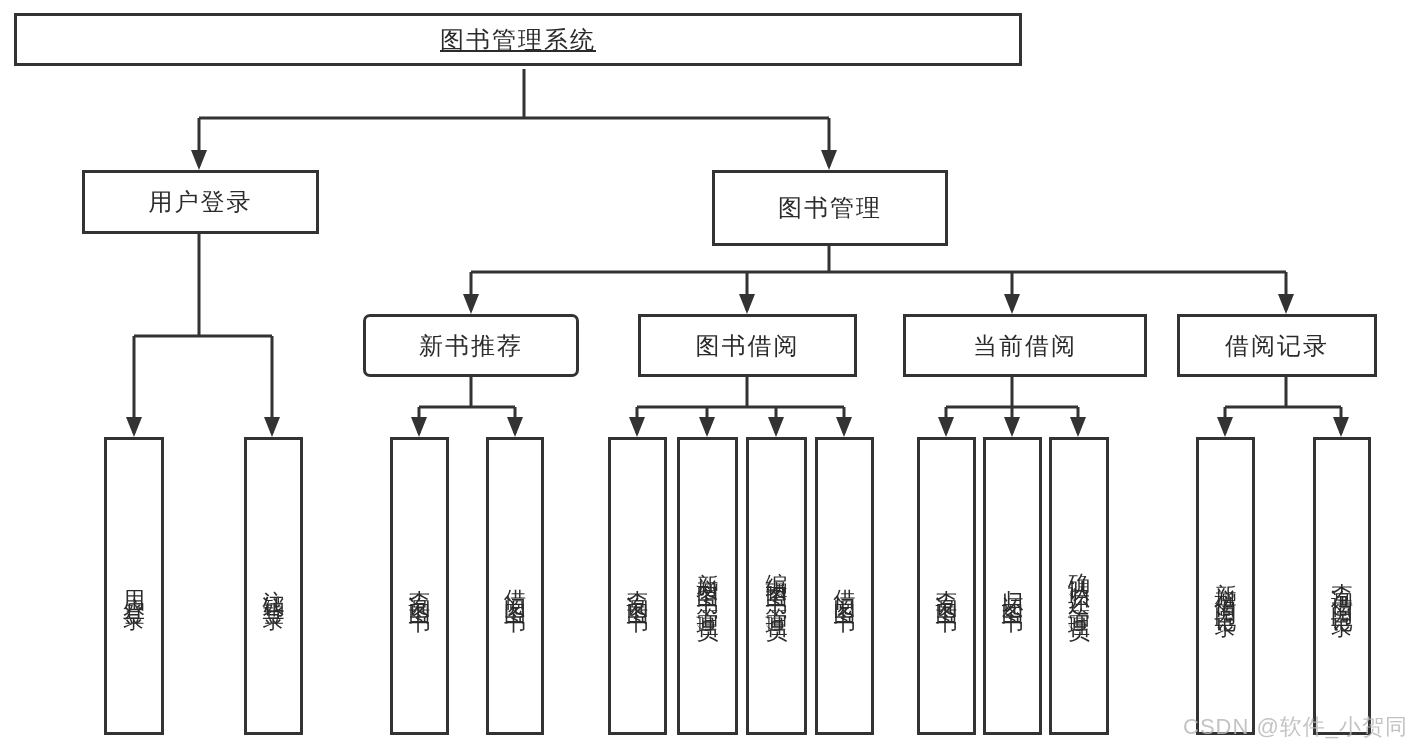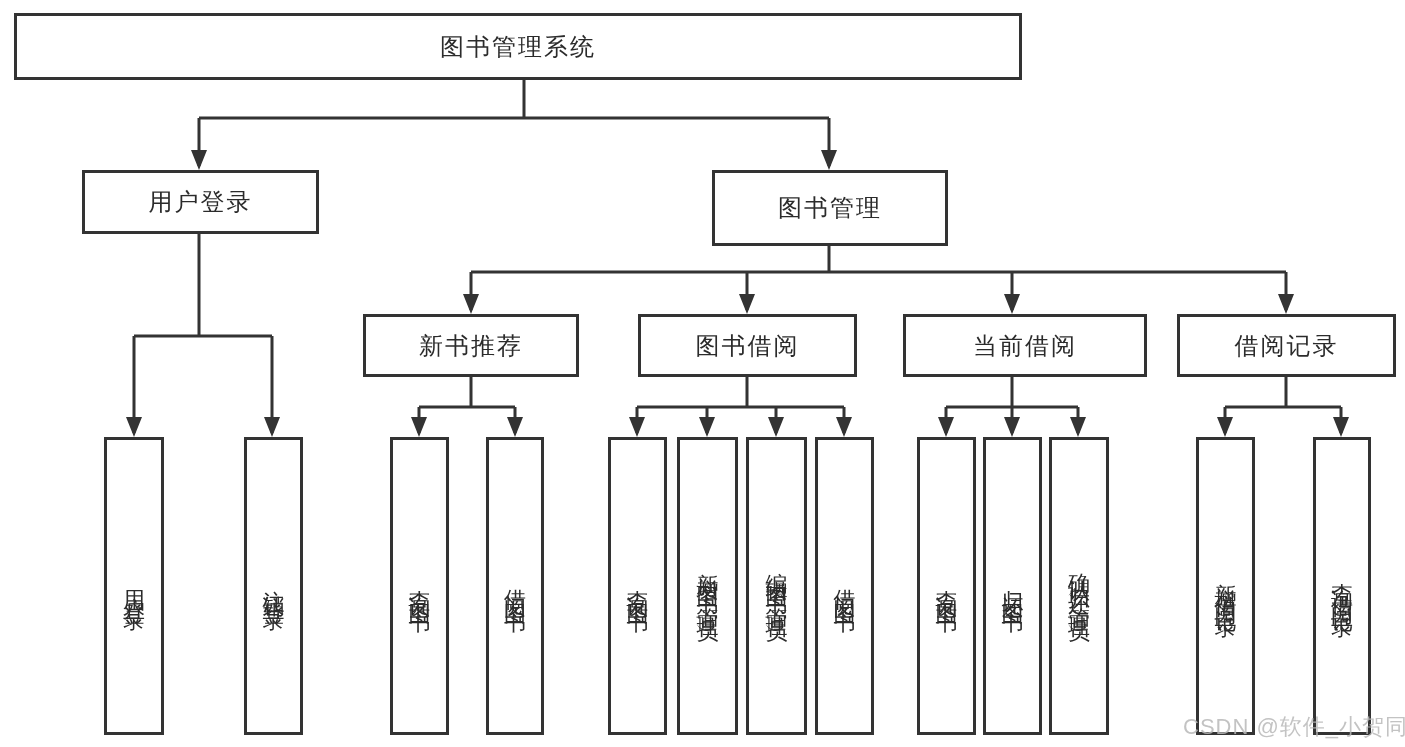--- a/index.html
+++ b/index.html
@@ -84,29 +84,29 @@
              M699 417 L715 417 L707 437 Z
              M768 417 L784 417 L776 437 Z
              M836 417 L852 417 L844 437 Z
              M938 417 L954 417 L946 437 Z
              M1004 417 L1020 417 L1012 437 Z
              M1070 417 L1086 417 L1078 437 Z
              M1217 417 L1233 417 L1225 437 Z
              M1333 417 L1349 417 L1341 437 Z"></path>
   </svg>
 
-  <div class="box" style="left:14px; top:13px; width:1008px; height:67px;">图书管理系统</div>
+  <div class="box" style="left:14px; top:13px; width:1008px; height:53px;text-decoration:underline;">图书管理系统</div>
 
   <div class="box" style="left:82px; top:170px; width:237px; height:64px;">用户登录</div>
   <div class="box" style="left:712px; top:170px; width:236px; height:76px;">图书管理</div>
 
-  <div class="box" style="left:363px; top:314px; width:216px; height:63px;">新书推荐</div>
+  <div class="box" style="left:363px; top:314px; width:216px; height:63px;border-radius:7px;">新书推荐</div>
   <div class="box" style="left:638px; top:314px; width:219px; height:63px;">图书借阅</div>
   <div class="box" style="left:903px; top:314px; width:244px; height:63px;">当前借阅</div>
-  <div class="box" style="left:1177px; top:314px; width:219px; height:63px;">借阅记录</div>
+  <div class="box" style="left:1177px; top:314px; width:200px; height:63px;">借阅记录</div>
 
   <div class="box vbox" style="left:104px; top:437px; width:60px; height:298px;">用户登录</div>
   <div class="box vbox" style="left:244px; top:437px; width:59px; height:298px;">注销登录</div>
 
   <div class="box vbox" style="left:390px; top:437px; width:59px; height:298px;">查询图书</div>
   <div class="box vbox" style="left:486px; top:437px; width:58px; height:298px;">借阅图书</div>
 
   <div class="box vbox" style="left:608px; top:437px; width:59px; height:298px;">查询图书</div>
   <div class="box vbox" style="left:677px; top:437px; width:61px; height:298px;">新增图书（管理员）</div>
   <div class="box vbox" style="left:746px; top:437px; width:61px; height:298px;">编辑图书（管理员）</div>

